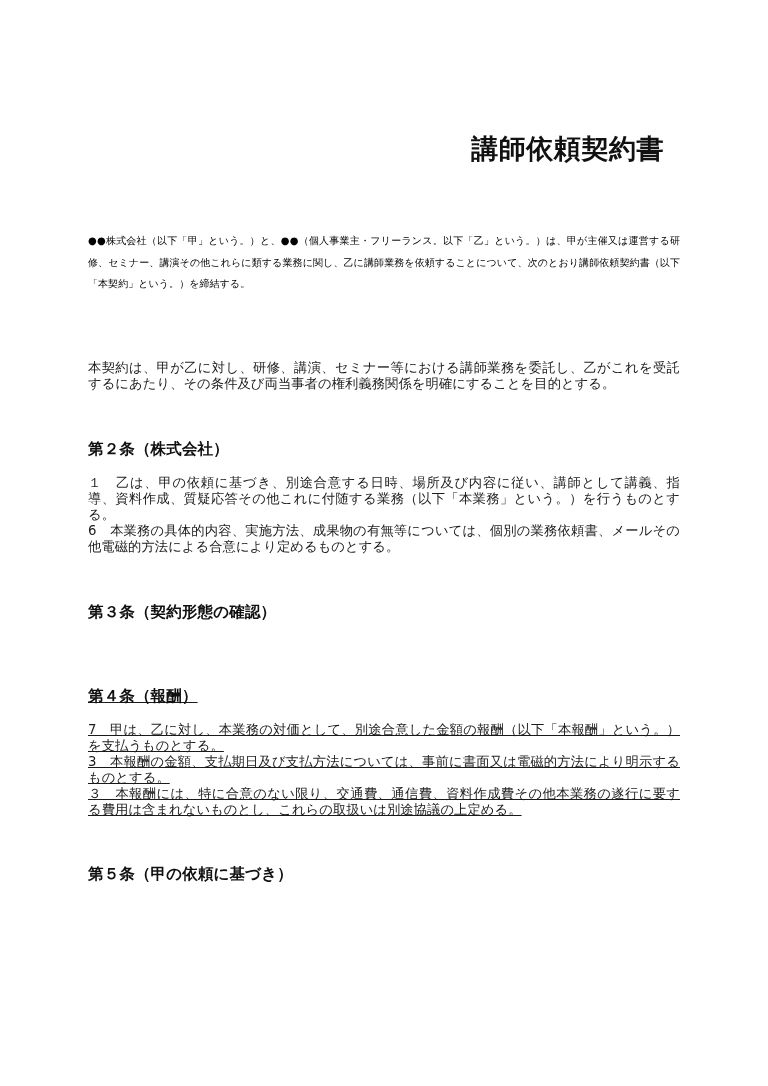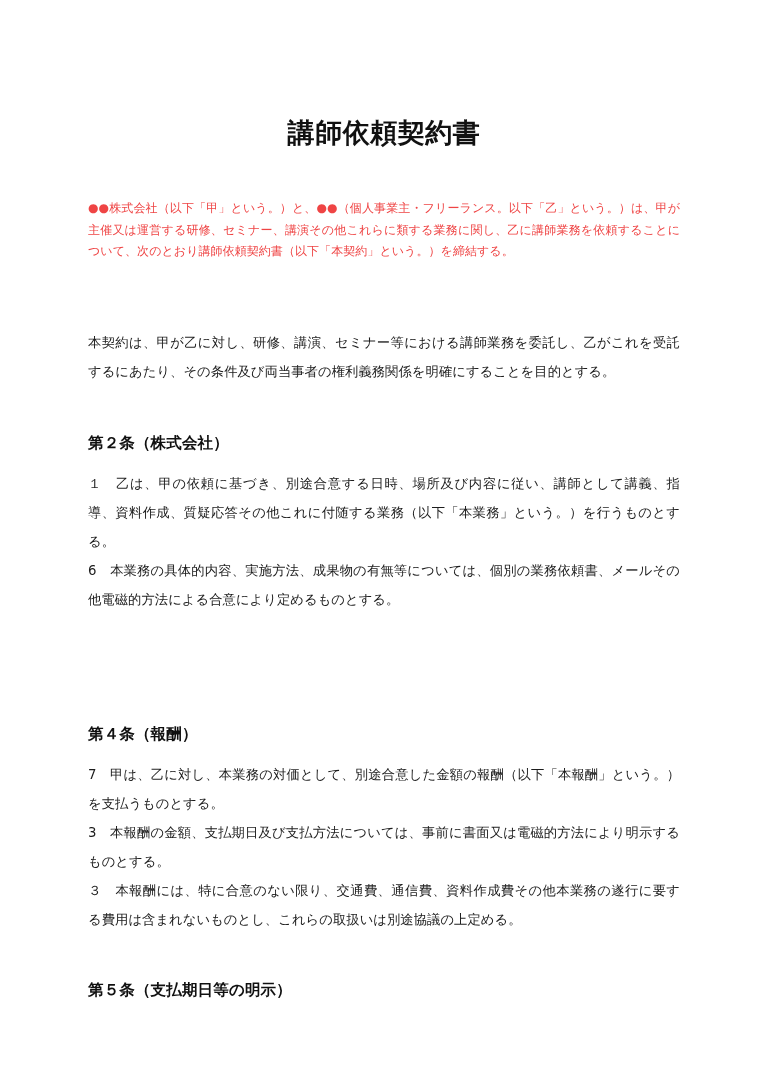--- a/index.html
+++ b/index.html
@@ -24,59 +24,59 @@
   }
   .content {
     position: absolute;
     left: 88px;
     top: 0;
     width: 592px;
   }
   .doc-title {
     font-size: 27px;
     font-weight: bold;
-    text-align: center;
+    text-align: right;
     letter-spacing: 0.02em;
     color: #111111;
-    margin: 0;
+    margin: 16px;
     padding-top: 117px;
     line-height: 1.2;
   }
   .preamble {
     margin: 0;
     padding-top: 49px;
-    font-size: 12px;
+    font-size: 10px;
     line-height: 21.3px;
     text-align: justify;
     text-justify: inter-ideograph;
-    color: #ef4444;
+    color: #000000;
     letter-spacing: 0.005em;
   }
   .article {
     margin: 0;
   }
   .article-heading {
     font-size: 15.5px;
     font-weight: bold;
     color: #101010;
     margin: 0;
     line-height: 1.35;
     letter-spacing: 0.01em;
   }
   .article-1 { padding-top: 51px; }
   .article-2 { padding-top: 47px; }
   .article-3 { padding-top: 47px; }
-  .article-4 { padding-top: 48px; }
+  .article-4 { padding-top: 48px; text-decoration: underline; }
   .article-5 { padding-top: 46px; }
 
   .article-body {
     margin: 0;
     padding-top: 15px;
     font-size: 13.3px;
-    line-height: 29px;
+    line-height: 16px;
     text-align: justify;
     text-justify: inter-ideograph;
     color: #1c1c1c;
     letter-spacing: 0.005em;
   }
   .clause {
     margin: 0;
     text-align: justify;
     text-justify: inter-ideograph;
   }
@@ -99,31 +99,32 @@
 
     <section class="article article-2">
       <h2 class="article-heading">第２条（株式会社）</h2>
       <div class="article-body">
         <p class="clause">１　乙は、甲の依頼に基づき、別途合意する日時、場所及び内容に従い、講師として講義、指導、資料作成、質疑応答その他これに付随する業務（以下「本業務」という。）を行うものとする。</p>
         <p class="clause">6　本業務の具体的内容、実施方法、成果物の有無等については、個別の業務依頼書、メールその他電磁的方法による合意により定めるものとする。</p>
       </div>
     </section>
 
     <section class="article article-3">
+      <h2 class="article-heading">第３条（契約形態の確認）</h2>
       <div class="article-body">
       </div>
     </section>
 
     <section class="article article-4">
       <h2 class="article-heading">第４条（報酬）</h2>
       <div class="article-body">
         <p class="clause">7　甲は、乙に対し、本業務の対価として、別途合意した金額の報酬（以下「本報酬」という。）を支払うものとする。</p>
         <p class="clause">3　本報酬の金額、支払期日及び支払方法については、事前に書面又は電磁的方法により明示するものとする。</p>
         <p class="clause">３　本報酬には、特に合意のない限り、交通費、通信費、資料作成費その他本業務の遂行に要する費用は含まれないものとし、これらの取扱いは別途協議の上定める。</p>
       </div>
     </section>
 
     <section class="article article-5">
-      <h2 class="article-heading">第５条（支払期日等の明示）</h2>
+      <h2 class="article-heading">第５条（甲の依頼に基づき）</h2>
     </section>
 
   </div>
 </div>
 
 </body></html>

